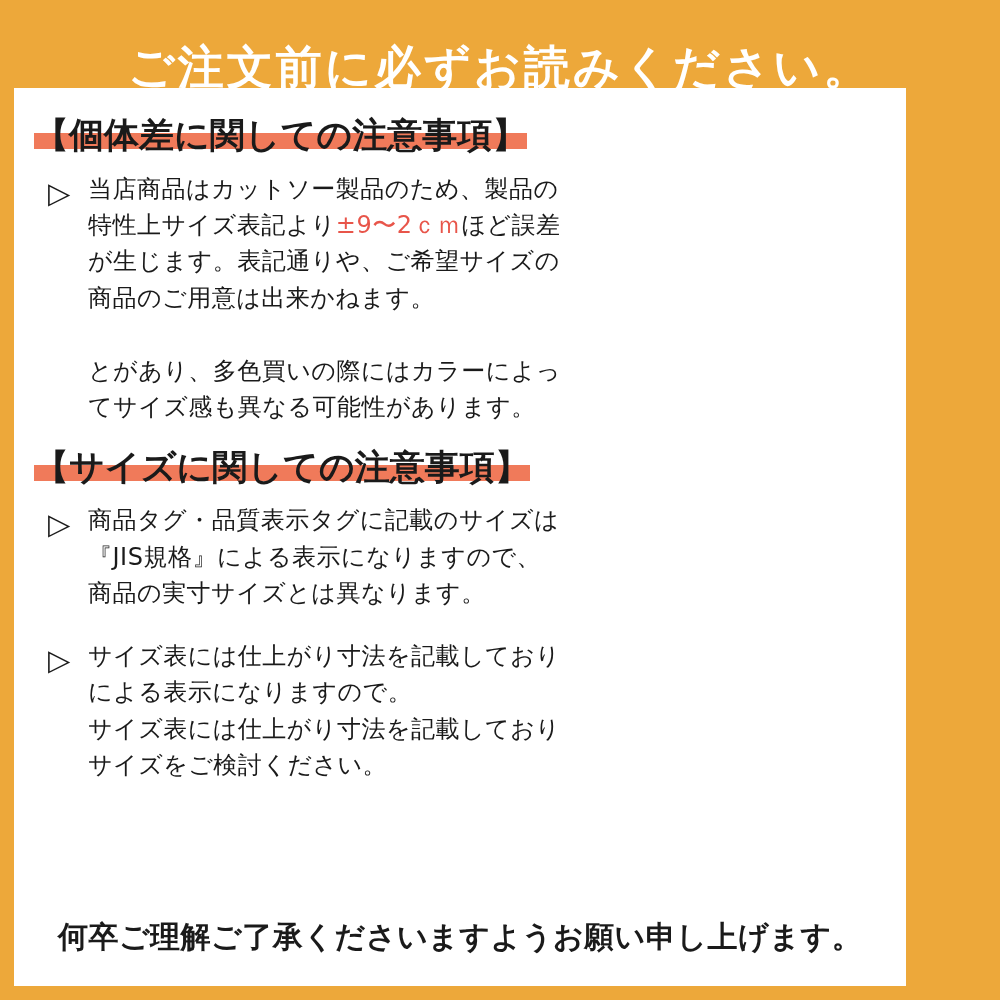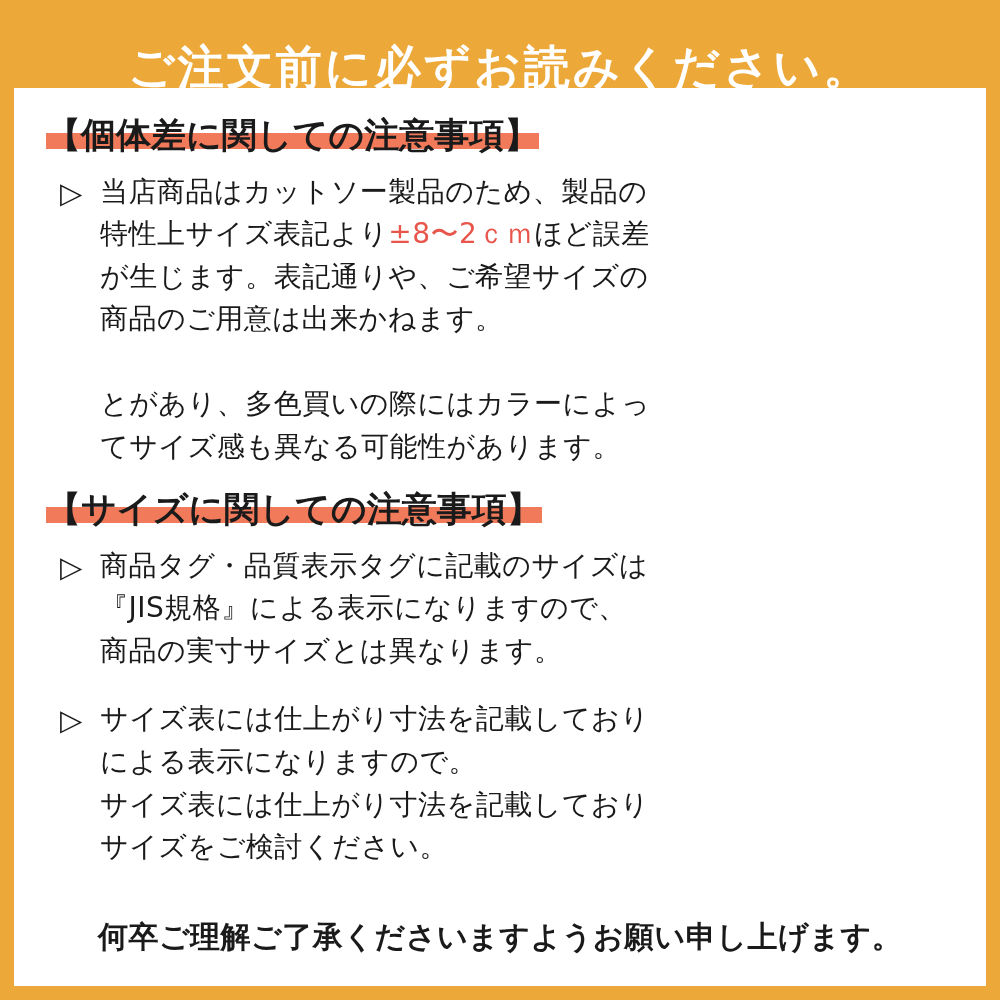--- a/index.html
+++ b/index.html
@@ -41,25 +41,25 @@
     letter-spacing: 3px;
     line-height: 1;
     white-space: nowrap;
   }
 
   
   .content-card {
     position: absolute;
     left: 14px;
     top: 88px;
-    width: 972px;
+    width: 892px;
     height: 898px;
     background: #ffffff;
     box-sizing: border-box;
-    padding: 26px 40px 0 32px;
+    padding: 26px 40px 0 20px;
   }
 
   
   .section-heading {
     font-size: 35px;
     font-weight: bold;
     color: #1a1a1a;
     line-height: 1.1;
     white-space: nowrap;
     margin: 0 0 6px 0;
@@ -84,21 +84,21 @@
   }
   .bullet-marker {
     flex: 0 0 auto;
     width: 40px;
     font-size: 29px;
     line-height: 1.52;
     color: #1a1a1a;
     text-align: left;
   }
   .bullet-text {
-    font-size: 28px;
+    font-size: 24px;
     line-height: 1.52;
     color: #1a1a1a;
     letter-spacing: 0.5px;
   }
   .bullet-text .accent {
     color: #e8554a;
   }
 
   .gap-top-24 { margin-top: 26px; }
 
@@ -126,21 +126,21 @@
   </div>
 
   <div class="content-card">
 
     <div class="section-heading heading-1"><span class="hl">【個体差に関しての注意事項】</span></div>
 
     <div class="bullet-block">
       <div class="bullet-marker">▷</div>
       <div class="bullet-text">
         <span>当店商品はカットソー製品のため、製品の</span><br>
-        <span>特性上サイズ表記より</span><span class="accent">±8〜2ｃｍ</span><span>ほど誤差</span><br>
+        <span>特性上サイズ表記より</span><span class="accent">±9〜2ｃｍ</span><span>ほど誤差</span><br>
         <span>が生じます。表記通りや、ご希望サイズの</span><br>
         <span>商品のご用意は出来かねます。</span><br>
         <br>
         <span>とがあり、多色買いの際にはカラーによっ</span><br>
         <span>てサイズ感も異なる可能性があります。</span>
       </div>
     </div>
 
     <div class="section-heading heading-2"><span class="hl">【サイズに関しての注意事項】</span></div>
 

